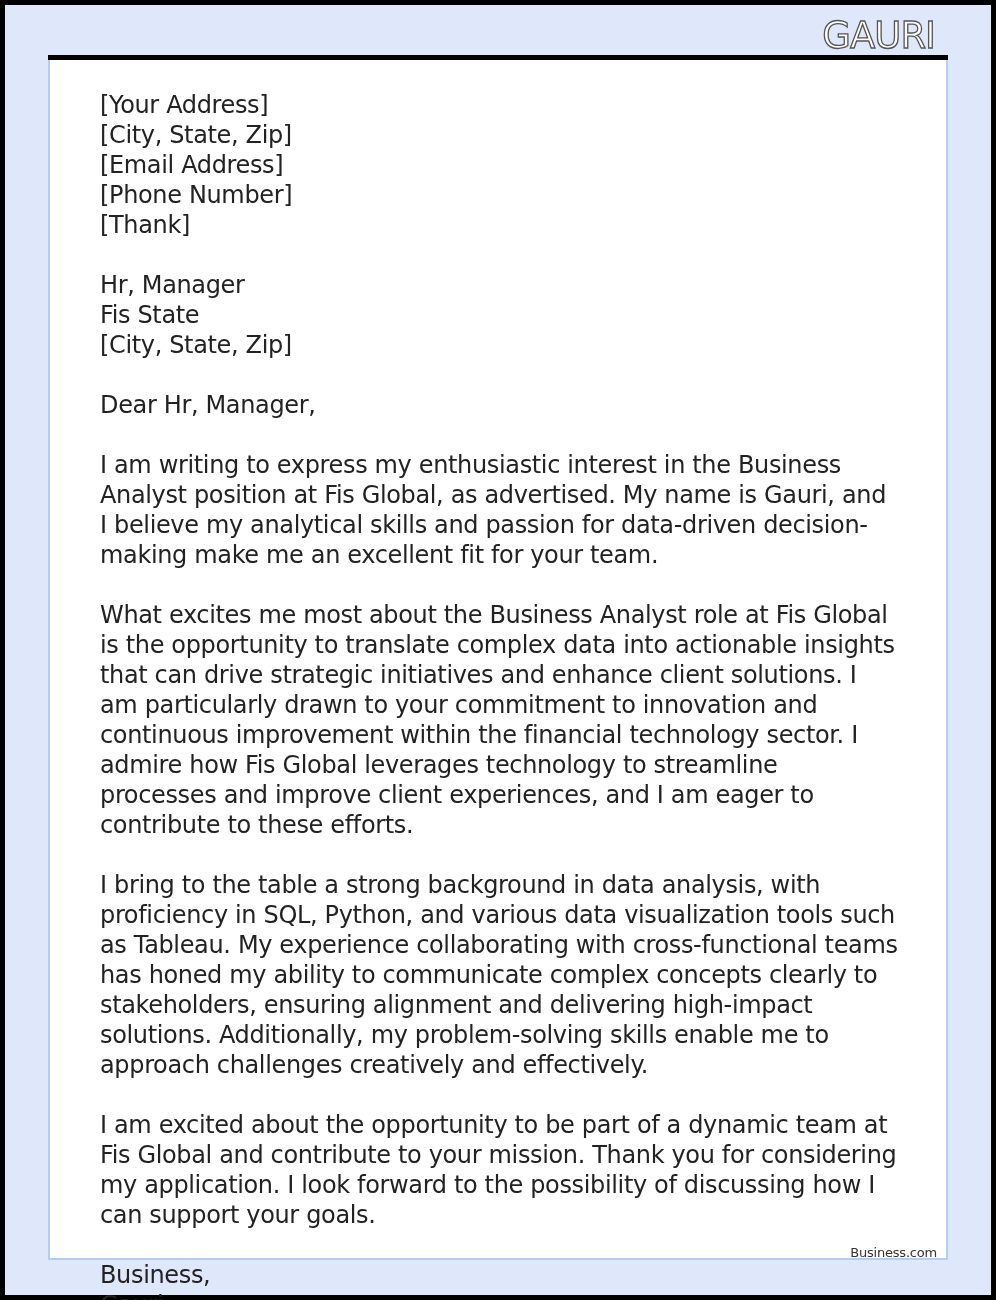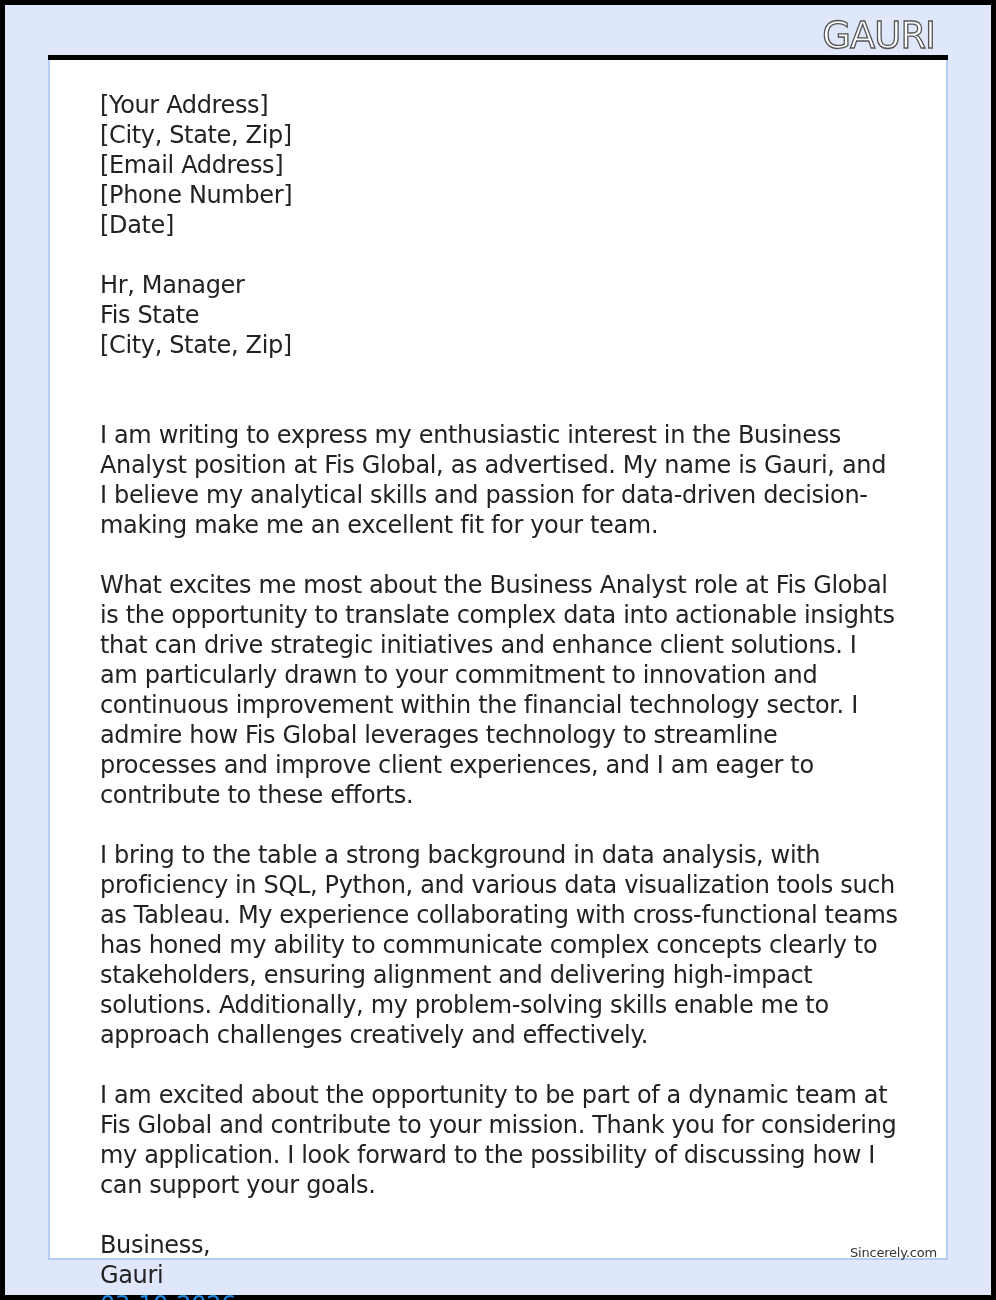--- a/index.html
+++ b/index.html
@@ -51,36 +51,37 @@
 <div class="brand">GAURI</div>
 <div class="card"></div>
 <div class="topbar"></div>
 
 <div class="content">
   <div>
     <p>[Your Address]</p>
     <p>[City, State, Zip]</p>
     <p>[Email Address]</p>
     <p>[Phone Number]</p>
-    <p>[Date]</p>
+    <p>[Thank]</p>
   </div>
   <div class="gap"></div>
   <div>
     <p>Hr, Manager</p>
     <p>Fis State</p>
     <p>[City, State, Zip]</p>
   </div>
   <div class="gap"></div>
+  <p>Dear Hr, Manager,</p>
   <div class="gap"></div>
   <p>I am writing to express my enthusiastic interest in the Business Analyst position at Fis Global, as advertised. My name is Gauri, and I believe my analytical skills and passion for data-driven decision-making make me an excellent fit for your team.</p>
   <div class="gap"></div>
   <p>What excites me most about the Business Analyst role at Fis Global is the opportunity to translate complex data into actionable insights that can drive strategic initiatives and enhance client solutions. I am particularly drawn to your commitment to innovation and continuous improvement within the financial technology sector. I admire how Fis Global leverages technology to streamline processes and improve client experiences, and I am eager to contribute to these efforts.</p>
   <div class="gap"></div>
   <p>I bring to the table a strong background in data analysis, with proficiency in SQL, Python, and various data visualization tools such as Tableau. My experience collaborating with cross-functional teams has honed my ability to communicate complex concepts clearly to stakeholders, ensuring alignment and delivering high-impact solutions. Additionally, my problem-solving skills enable me to approach challenges creatively and effectively.</p>
   <div class="gap"></div>
   <p>I am excited about the opportunity to be part of a dynamic team at Fis Global and contribute to your mission. Thank you for considering my application. I look forward to the possibility of discussing how I can support your goals.</p>
   <div class="gap"></div>
   <p>Business,</p>
   <p>Gauri</p>
   <p class="date">03-10-2026</p>
 </div>
 
-<div class="footer">Sincerely.com</div>
+<div class="footer">Business.com</div>
 
 </body></html>

